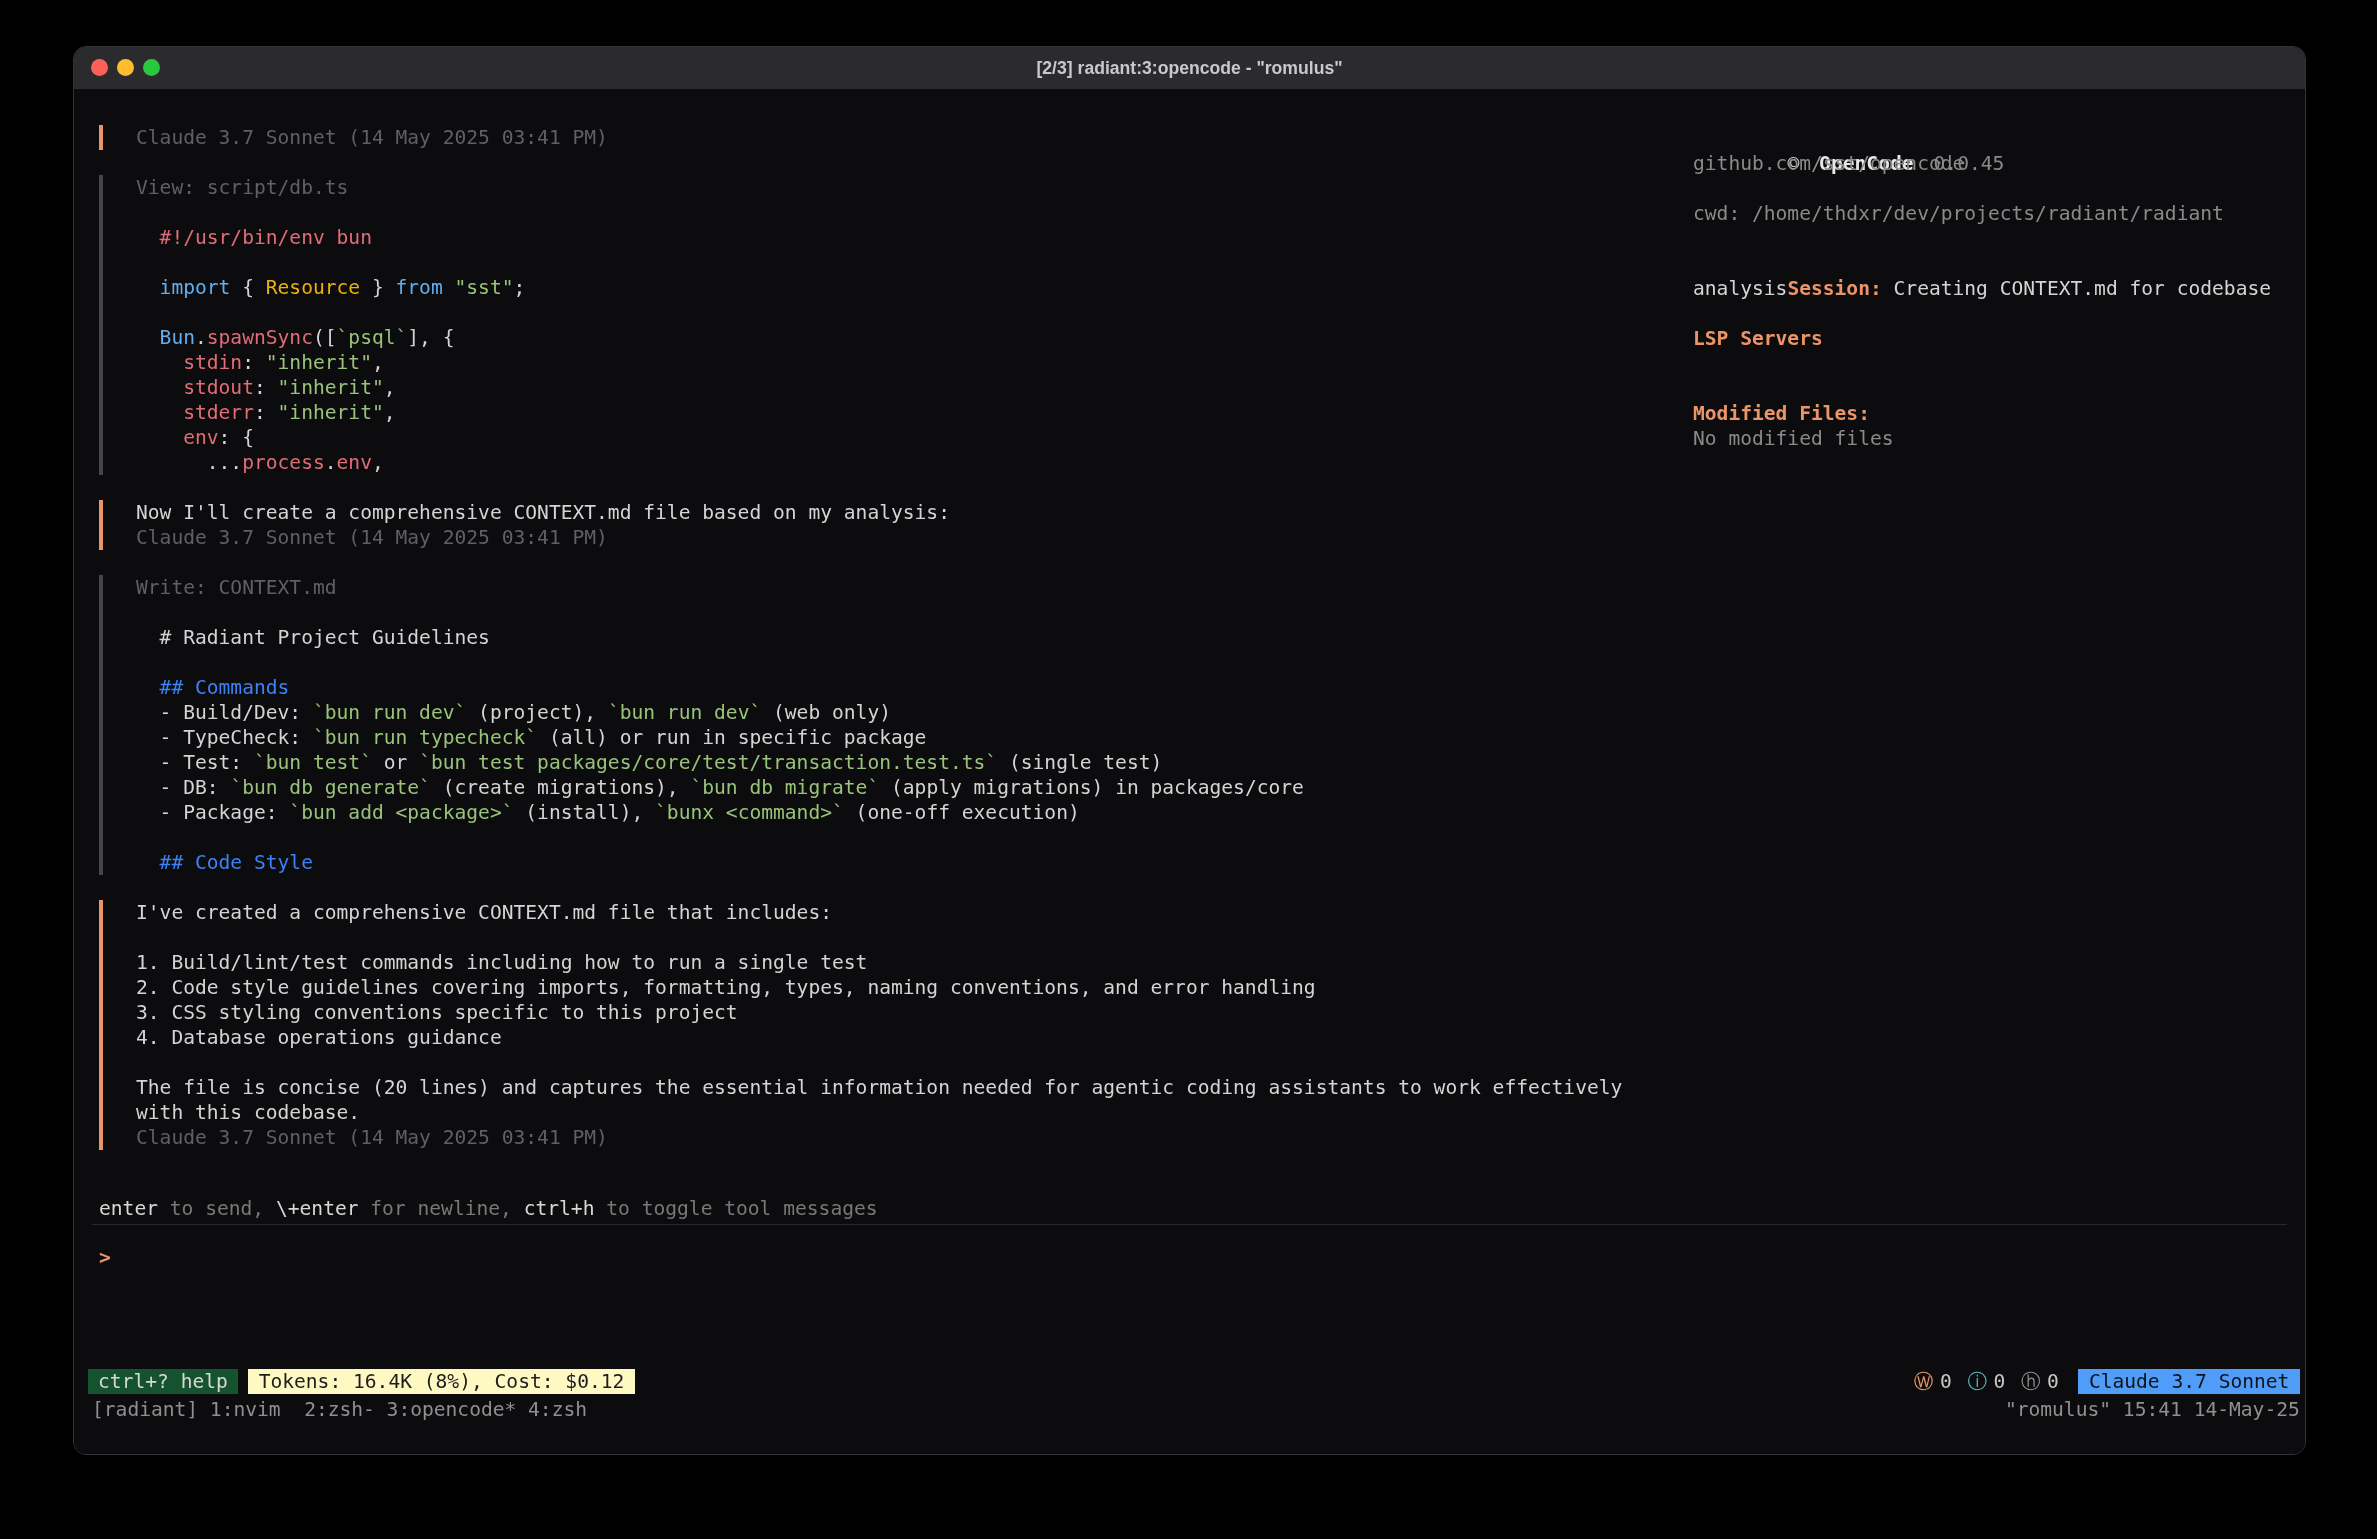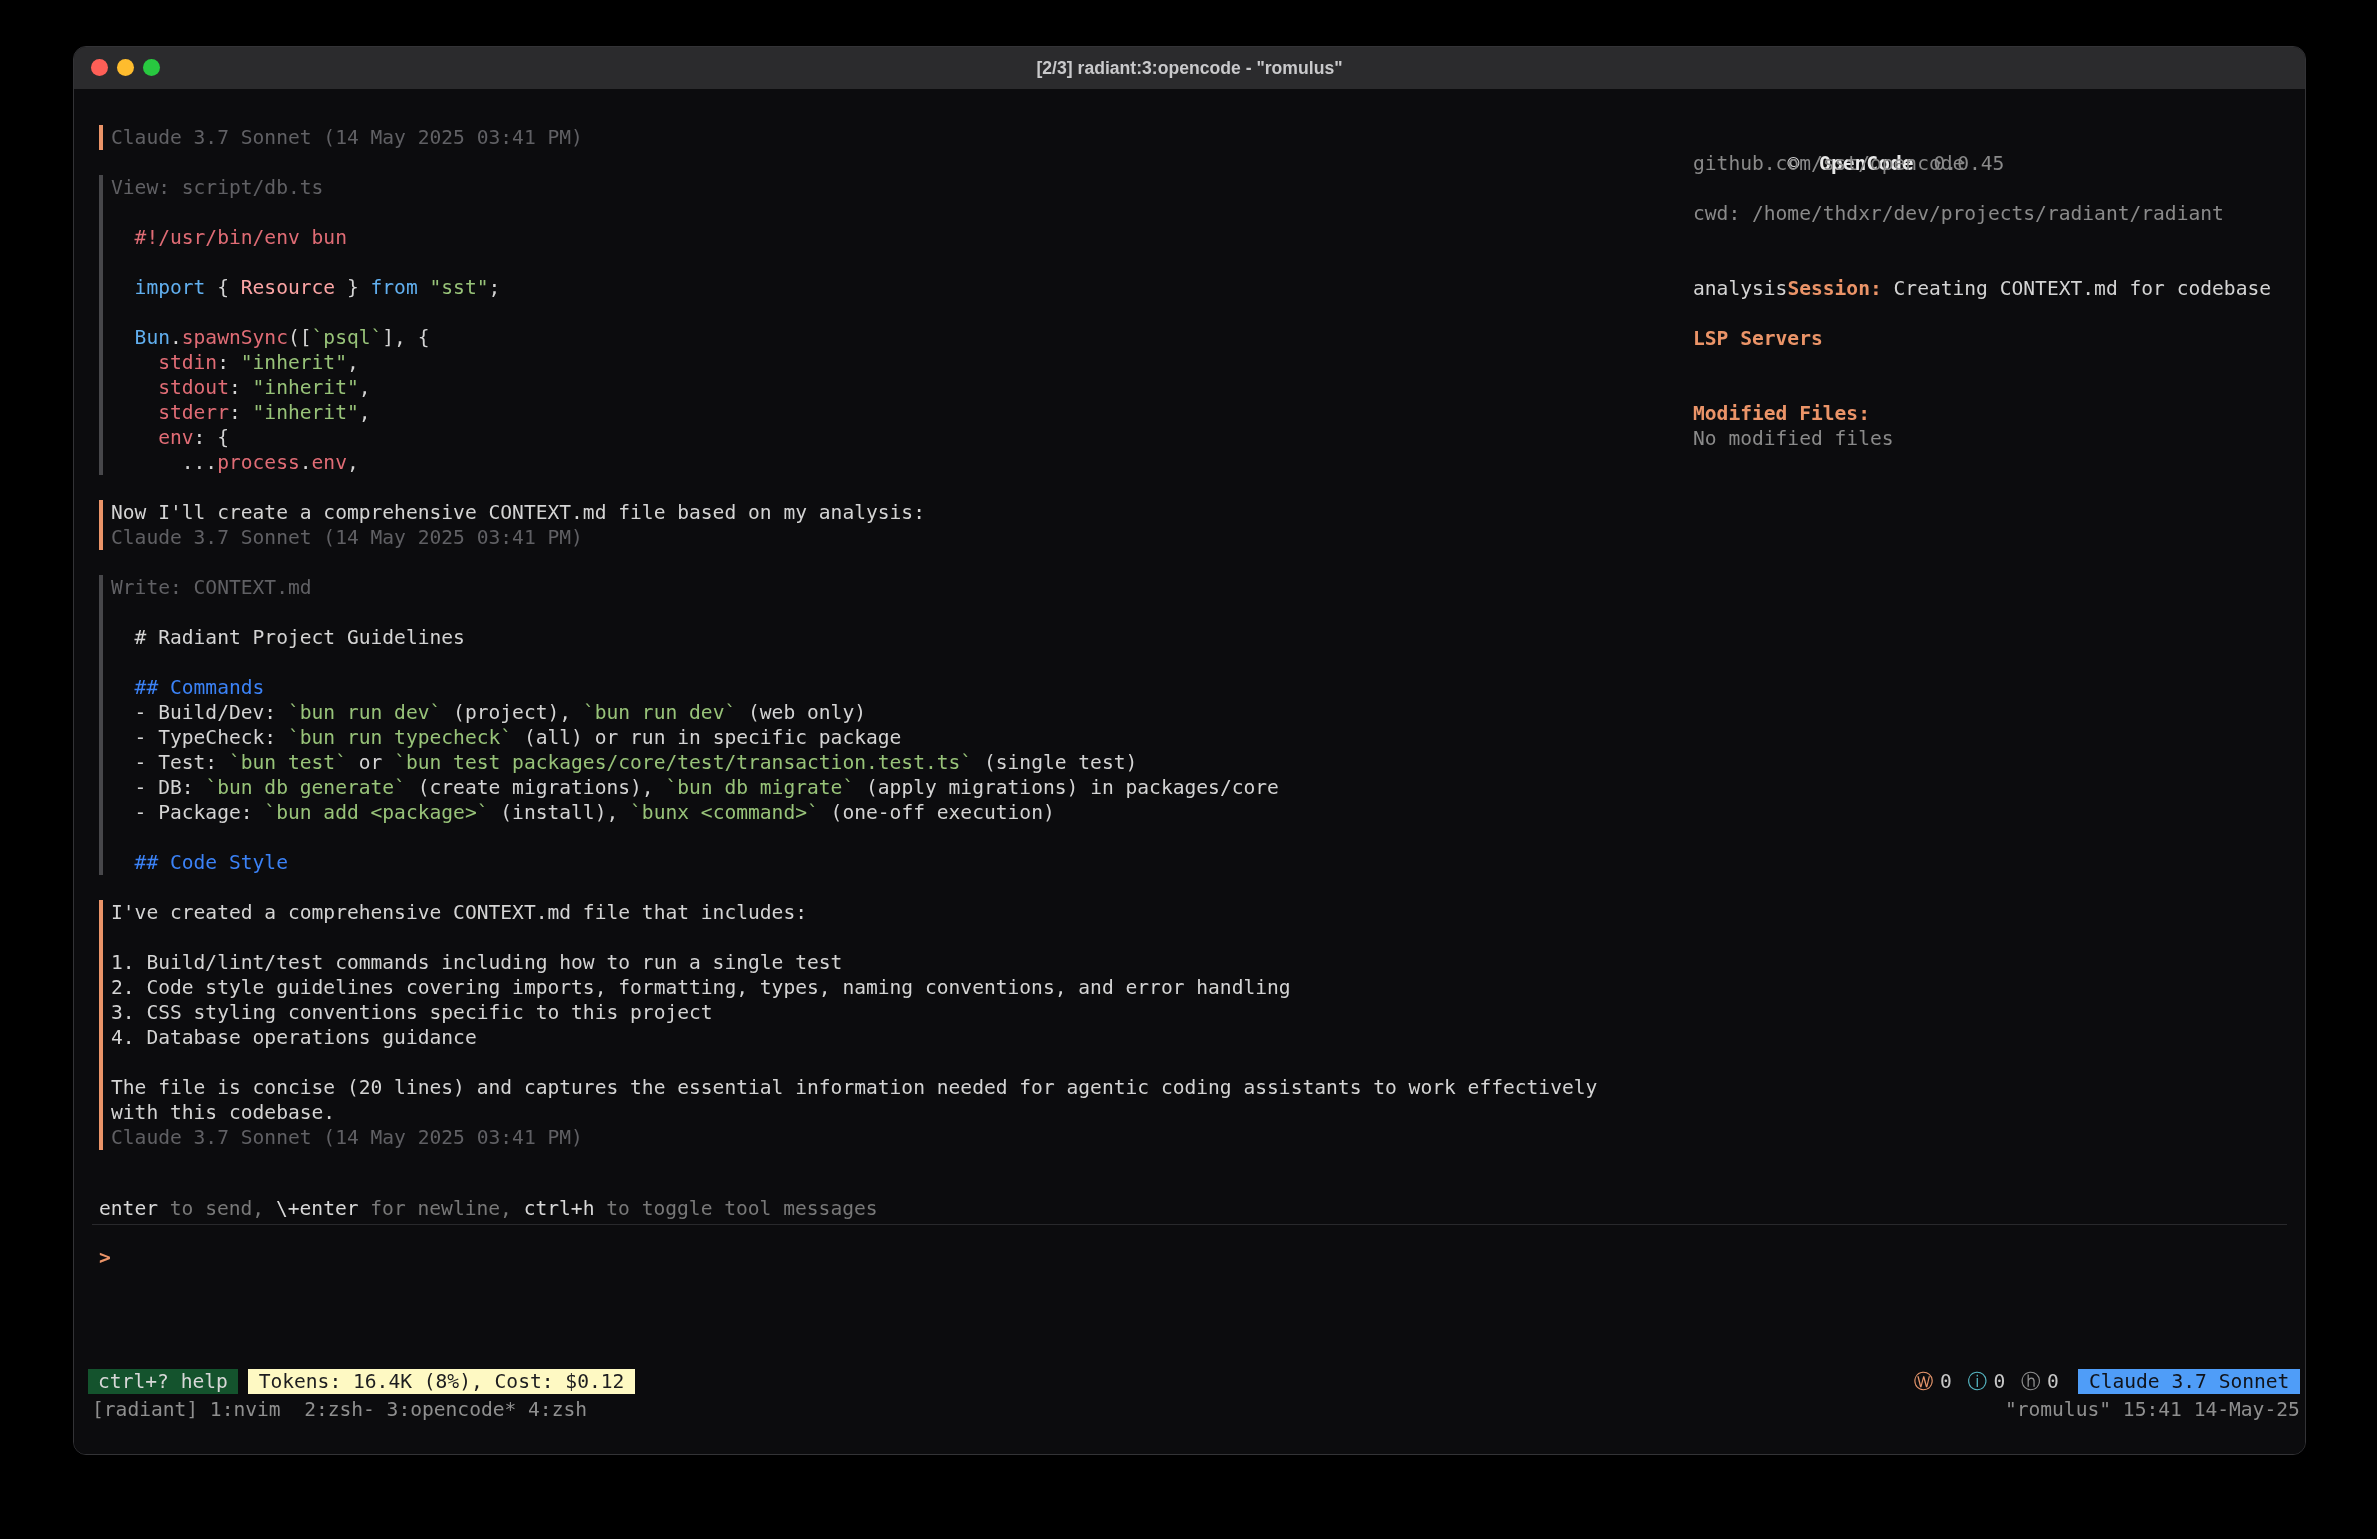--- a/index.html
+++ b/index.html
@@ -12,21 +12,21 @@
          font-size:17.6px;font-weight:bold;color:#c9c9cb}
   .tl{position:absolute;top:12.4px;width:17px;height:17px;border-radius:50%}
   .tl.red{left:17px;background:#ff5f57}
   .tl.yellow{left:43px;background:#febc2e}
   .tl.green{left:69px;background:#28c840}
 
   .term{position:absolute;top:42px;left:0;right:0;bottom:0;background:#0c0c0e}
   .line{white-space:pre;height:25px;line-height:25px}
 
   .main{position:absolute;left:25px;top:36px;width:1585px}
-  .block{border-left:4.6px solid #47474a;padding-left:8px;margin-bottom:25px}
+  .block{border-left:4.6px solid #47474a;padding-left:33px;margin-bottom:25px}
   .block.accent{border-color:#eb9468}
 
   .sidebar{position:absolute;left:1619px;top:37px;width:568px}
   .sp{margin-left:20px}
 
   .help{position:absolute;left:25px;top:1107px}
   .sep{position:absolute;left:18px;top:1135px;width:2195px;height:1.3px;background:#29292c}
   .inputarea{position:absolute;left:25px;top:1157px;right:25px;height:115px}
   .caret{font-weight:bold;color:#eb9468}
 
@@ -49,21 +49,21 @@
   .tmux-session{margin-right:11.7px}
   .tmux-win{margin-right:11.7px}
 
   .c-light{color:#d4d4d4}
   .c-gray{color:#8a8a8a}
   .c-dim{color:#606064}
   .c-red{color:#e06c75}
   .c-blue{color:#61afef}
   .c-blueb{color:#3b82f6;font-weight:normal}
   .c-green{color:#98c379}
-  .c-yellow{color:#fca5a5}
+  .c-yellow{color:#eab308}
   .c-accentb{color:#eb9468;font-weight:bold}
   .c-boldwhite{color:#e8e8e8;font-weight:bold}
   .c-boldlight{color:#d8d8d8;font-weight:normal}
   .c-helpgray{color:#787878}
 </style>
 </head>
 <body>
 
 <div class="window">
   <div class="titlebar">

